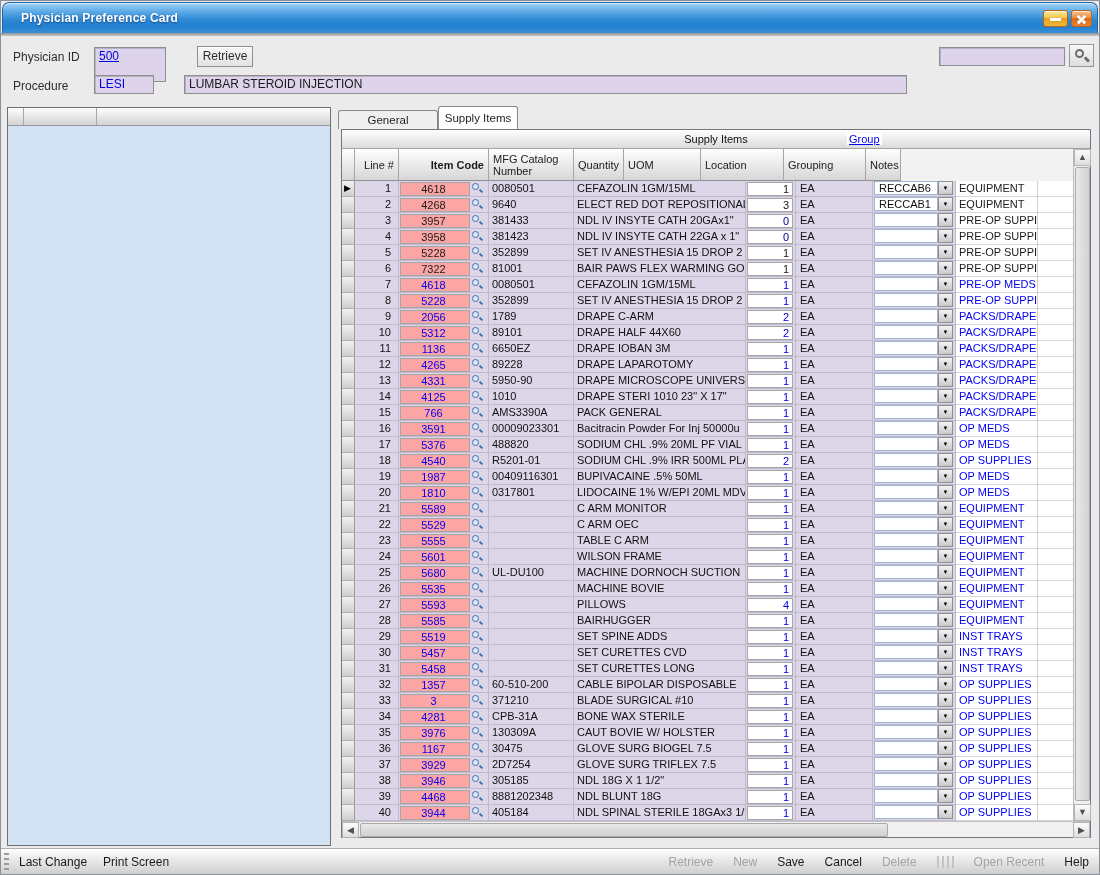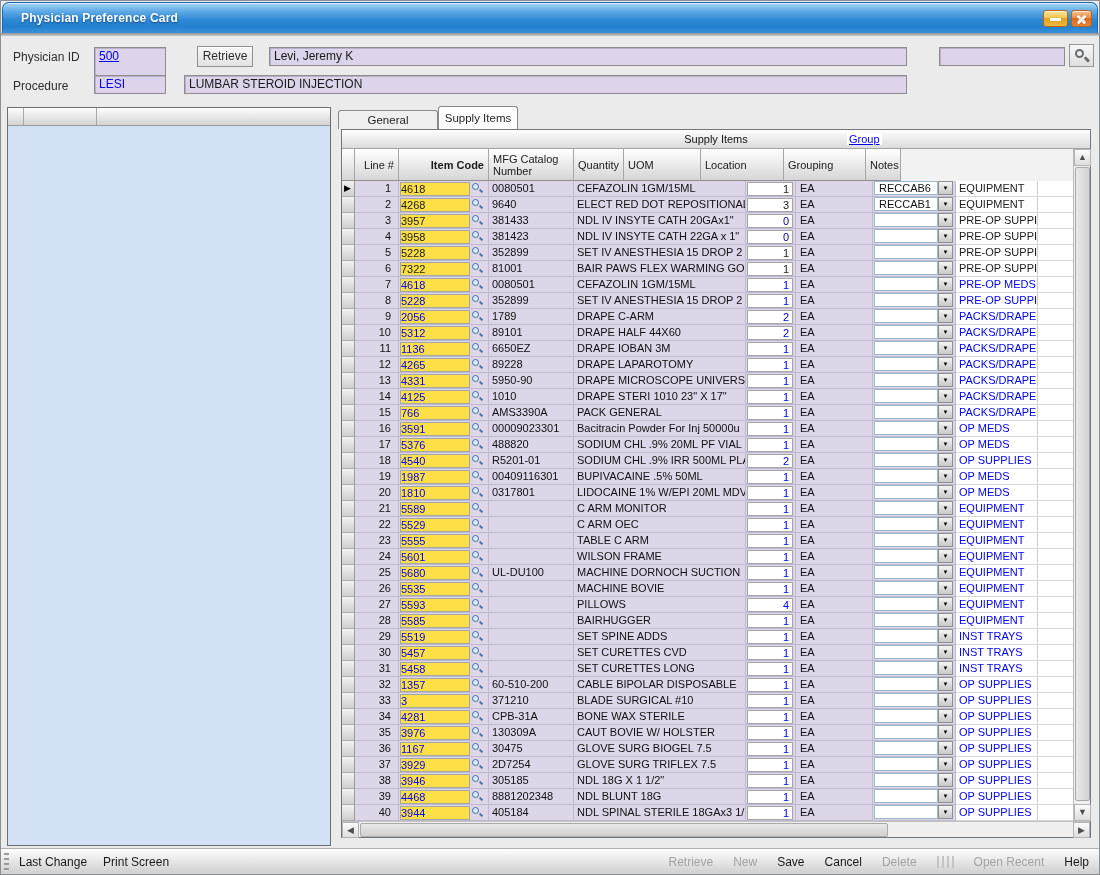--- a/index.html
+++ b/index.html
@@ -86,22 +86,22 @@
     background:#e6e0ee; }
   .trow { display:flex; height:16px; }
   .trow > div { height:16px; overflow:hidden; white-space:nowrap; font-size:11px; line-height:15px; }
   .c-sel { width:13px; background:linear-gradient(180deg,#f2f2f2,#cfcfcf);
     border-right:1px solid #9b9b9b; border-bottom:1px solid #adadad; position:relative; cursor:pointer; }
   .c-sel .ptr { position:absolute; left:2px; top:2px; font-size:9px; color:#000; line-height:11px; }
   .c-line { width:44px; background:#ddd5e8; border-right:1px solid #c0bace;
     border-bottom:1px solid #c0bace; text-align:right; padding-right:7px; color:#111; }
   .c-code { width:90px; background:#ddd5e8; border-right:1px solid #c0bace;
     border-bottom:1px solid #c0bace; display:flex; align-items:center; }
-  .code-box { display:inline-block; width:70px; height:14px; margin-left:1px; background:#fde047;
-    border:1px solid #a6a6a6; text-align:left; padding-right:3px; line-height:12px; }
+  .code-box { display:inline-block; width:70px; height:14px; margin-left:1px; background:#fca5a5;
+    border:1px solid #a6a6a6; text-align:center; padding-right:3px; line-height:12px; }
   .mag-ic { display:inline-block; width:15px; height:14px; position:relative; cursor:pointer; }
   .mag-ic i { position:absolute; left:2px; top:1px; width:7px; height:7px; border:1.5px solid #3a6ea5;
     border-radius:50%; background:#d9eafb; }
   .mag-ic b { position:absolute; left:9px; top:8px; width:4px; height:2px; background:#3a6ea5;
     transform:rotate(45deg); }
   .c-mfg { width:85px; background:#ddd5e8; border-right:1px solid #c0bace;
     border-bottom:1px solid #c0bace; padding-left:3px; color:#111; }
   .c-desc { width:172px; background:#ddd5e8; border-right:1px solid #c0bace;
     border-bottom:1px solid #c0bace; padding-left:3px; color:#111; }
   .c-qty { width:50px; background:#ddd5e8; border-right:1px solid #c0bace;
@@ -166,23 +166,22 @@
     <div class="win-btn btn-close">
         <div class="x1"></div>
         <div class="x2"></div>
       </div>
   </div>
   <div class="titlebar-divider"></div>
 
   <span class="lbl" style="left:12px; top:49px;">Physician ID</span>
   <div class="inp blue" style="left:93px; top:46px; width:72px; height:35px;text-decoration:underline;">500</div>
   <div class="btn3d" style="left:196px; top:45px; width:56px; height:21px; line-height:19px;">Retrieve</div>
-  <div class="inp" style="left:268px; top:46px; width:638px; height:19px;">Levi, Jeremy K</div>
   <span class="lbl" style="left:12px; top:78px;">Procedure</span>
-  <div class="inp blue" style="left:93px; top:74px; width:72px; height:19px;">LESI</div>
+  <div class="inp blue" style="left:93px; top:74px; width:60px; height:19px;">LESI</div>
   <div class="inp" style="left:183px; top:74px; width:723px; height:19px;">LUMBAR STEROID INJECTION</div>
   <div class="inp" style="left:938px; top:46px; width:126px; height:19px;"></div>
   <div class="search-btn">
     <span class="mag-glass"></span>
     <span class="mag-handle"></span>
   </div>
 
   <div class="left-panel">
     <div class="lp-header">
       <div class="lp-h1"></div>

